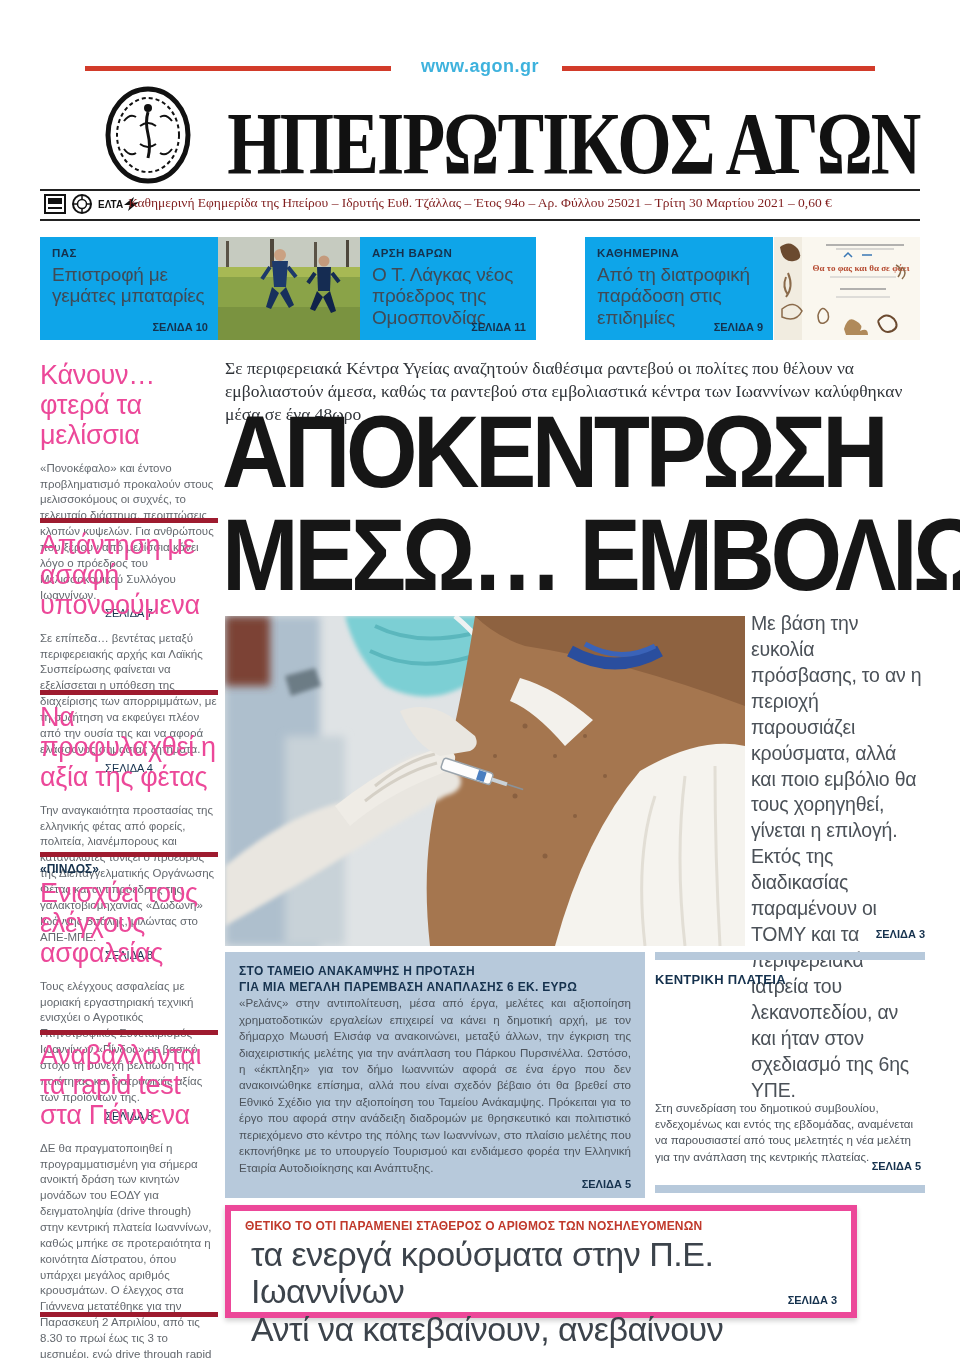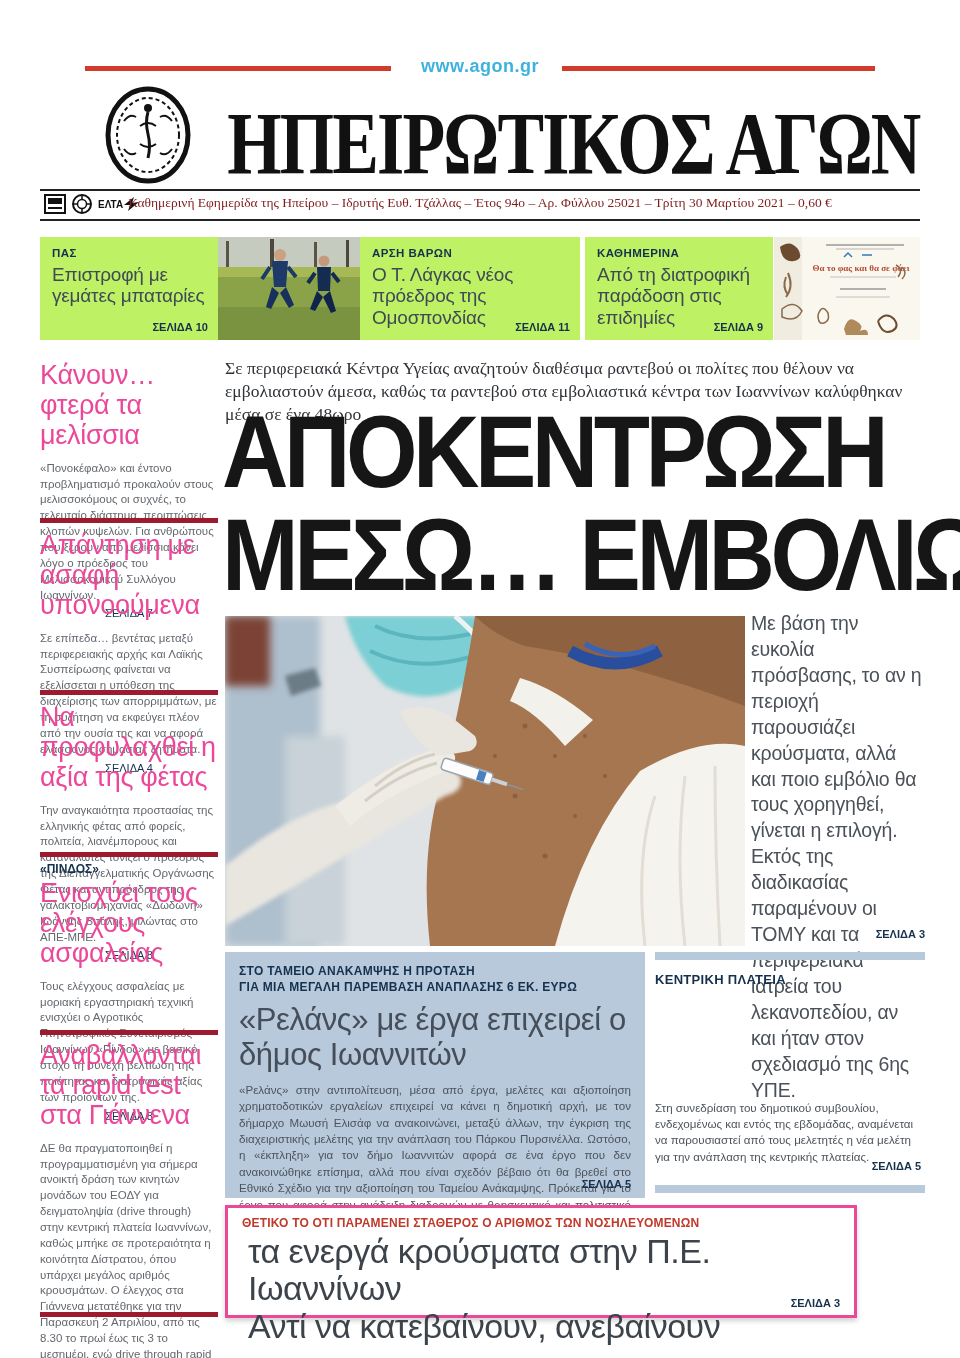--- a/index.html
+++ b/index.html
@@ -17,28 +17,28 @@
   #masthead-title{position:absolute;left:200px;top:92px;width:680px;text-align:center;
     font-family:"Liberation Serif",serif;font-weight:bold;font-size:76px;color:#111;
     letter-spacing:-2px;white-space:nowrap;transform:scale(.92,1.18);transform-origin:center top;}
   .hairline{position:absolute;left:40px;width:880px;height:2px;background:#222;}
   #hairline-top{top:189px;}
   #hairline-bottom{top:219px;}
   #pub-icons{position:absolute;left:44px;top:193px;display:flex;gap:5px;align-items:center;}
   #dateline{position:absolute;left:0;right:0;top:195px;text-align:center;
     font-family:Liberation Serif, serif;font-size:13.5px;color:#7f1d1d;}
   
-  .teaser{position:absolute;top:237px;height:103px;background:#bef264;box-sizing:border-box;
+  .teaser{position:absolute;top:237px;height:103px;background:#0ea5e9;box-sizing:border-box;
     padding:10px 12px 8px 12px;}
   .teaser .kicker{font-size:11.5px;font-weight:bold;color:#15314d;letter-spacing:.4px;margin-bottom:5px;}
   .teaser .t-title{font-size:19px;color:#404a56;line-height:1.13;letter-spacing:-.2px;}
   .teaser .t-page{position:absolute;right:10px;bottom:7px;font-size:11px;font-weight:bold;color:#15314d;}
   #teaser-1{left:40px;width:178px;}
   #teaser-1-photo{position:absolute;left:218px;top:237px;}
-  #teaser-2{left:360px;width:220px;}
+  #teaser-2{left:360px;width:176px;}
   #teaser-3{left:585px;width:188px;}
   #teaser-3-poster{position:absolute;left:774px;top:237px;}
   
   .l-art{position:absolute;left:40px;width:178px;}
   .l-art .a-kicker{font-size:12px;font-weight:bold;color:#15314d;margin-bottom:2px;}
   .l-art .a-title{font-size:27px;color:#ec4899;line-height:1.12;letter-spacing:-.3px;margin-bottom:10px;}
   .l-art .a-body{font-size:11.5px;color:#63686e;line-height:1.38;text-align:left;}
   .l-art .a-page{font-size:11px;font-weight:normal;color:#15314d;text-align:center;margin-top:4px;}
   #l-art-1{top:360px;} #l-art-2{top:530px;} #l-art-3{top:702px;}
   #l-art-4{top:862px;} #l-art-5{top:1040px;}
@@ -66,21 +66,21 @@
   #right-box{position:absolute;left:655px;top:952px;width:270px;height:246px;}
   .blue-bar{position:absolute;left:0;width:270px;height:8px;background:#b7c9db;}
   #right-bar-top{top:0;} #right-bar-bottom{top:233px;}
   #right-box .kicker{position:absolute;top:20px;left:0;font-size:13px;font-weight:bold;color:#15314d;letter-spacing:.3px;}
   #right-box .r-title{position:absolute;top:36px;left:0;width:250px;font-size:33px;color:#454e59;
     line-height:1.12;letter-spacing:-.4px;}
   #right-box .r-body{position:absolute;top:148px;left:0;width:266px;font-size:11.6px;color:#4d545c;line-height:1.4;}
   #right-box .r-page{position:absolute;top:208px;right:4px;font-size:11px;font-weight:bold;color:#15314d;}
   
   #bottom-box{position:absolute;left:225px;top:1205px;width:632px;height:113px;background:#fff;
-    border:3px solid #ec4899;box-shadow:0 3px 5px rgba(0,0,0,.18);box-sizing:border-box;padding:8px 14px;}
+    border:6px solid #ec4899;box-shadow:0 3px 5px rgba(0,0,0,.18);box-sizing:border-box;padding:8px 14px;}
   #bottom-box .kicker{font-size:12px;font-weight:bold;color:#c0392b;letter-spacing:.2px;margin-bottom:3px;}
   #bottom-box .b-title{font-size:34px;color:#3c434b;line-height:1.1;letter-spacing:-.5px;margin-left:6px;}
   #bottom-box .b-page{position:absolute;right:14px;bottom:6px;font-size:11px;font-weight:bold;color:#15314d;}
 </style>
 </head>
 <body>
 
 <div id="paper">
 
   <div id="rule-left" class="red-rule"></div>
@@ -271,21 +271,20 @@
     </g>
     <path d="M60 60 l30 -8 l6 18 l-30 10 Z" fill="#6c7b85" filter="url(#blur2)"></path>
   </svg>
 
   <div id="lead-side">Με βάση την ευκολία πρόσβασης, το αν η περιοχή παρουσιάζει κρούσματα, αλλά και ποιο εμβόλιο θα τους χορηγηθεί, γίνεται η επιλογή. Εκτός της διαδικασίας παραμένουν οι ΤΟΜΥ και τα περιφερειακά ιατρεία του λεκανοπεδίου, αν και ήταν στον σχεδιασμό της 6ης ΥΠΕ.</div>
   <div id="lead-page">ΣΕΛΙΔΑ 3</div>
 
   <div id="mid-box">
     <div class="kicker">ΣΤΟ ΤΑΜΕΙΟ ΑΝΑΚΑΜΨΗΣ Η ΠΡΟΤΑΣΗ</div>
     <div class="kicker">ΓΙΑ ΜΙΑ ΜΕΓΑΛΗ ΠΑΡΕΜΒΑΣΗ ΑΝΑΠΛΑΣΗΣ 6 ΕΚ. ΕΥΡΩ</div>
-    <div class="m-title">«Ρελάνς» με έργα επιχειρεί ο δήμος Ιωαννιτών</div>
     <div class="m-body">«Ρελάνς» στην αντιπολίτευση, μέσα από έργα, μελέτες και αξιοποίηση χρηματοδοτικών εργαλείων επιχειρεί να κάνει η δημοτική αρχή, με τον δήμαρχο Μωυσή Ελισάφ να ανακοινώνει, μεταξύ άλλων, την έγκριση της διαχειριστικής μελέτης για την ανάπλαση του Πάρκου Πυρσινέλλα. Ωστόσο, η «έκπληξη» για τον δήμο Ιωαννιτών αφορά σε ένα έργο που δεν ανακοινώθηκε επίσημα, αλλά που είναι σχεδόν βέβαιο ότι θα βρεθεί στο Εθνικό Σχέδιο για την αξιοποίηση του Ταμείου Ανάκαμψης. Πρόκειται για το έργο που αφορά στην ανάδειξη διαδρομών με θρησκευτικό και πολιτιστικό περιεχόμενο στο κέντρο της πόλης των Ιωαννίνων, στο πλαίσιο μελέτης που εκπονήθηκε με το υπουργείο Τουρισμού και ενδιάμεσο φορέα την Ελληνική Εταιρία Αυτοδιοίκησης και Ανάπτυξης.</div>
     <div class="m-page">ΣΕΛΙΔΑ 5</div>
   </div>
 
   <div id="right-box">
     <div id="right-bar-top" class="blue-bar"></div>
     <div class="kicker">ΚΕΝΤΡΙΚΗ ΠΛΑΤΕΙΑ</div>
     <div class="r-body">Στη συνεδρίαση του δημοτικού συμβουλίου, ενδεχομένως και εντός της εβδομάδας, αναμένεται να παρουσιαστεί από τους μελετητές η νέα μελέτη για την ανάπλαση της κεντρικής πλατείας.</div>
     <div class="r-page">ΣΕΛΙΔΑ 5</div>
     <div id="right-bar-bottom" class="blue-bar"></div>

